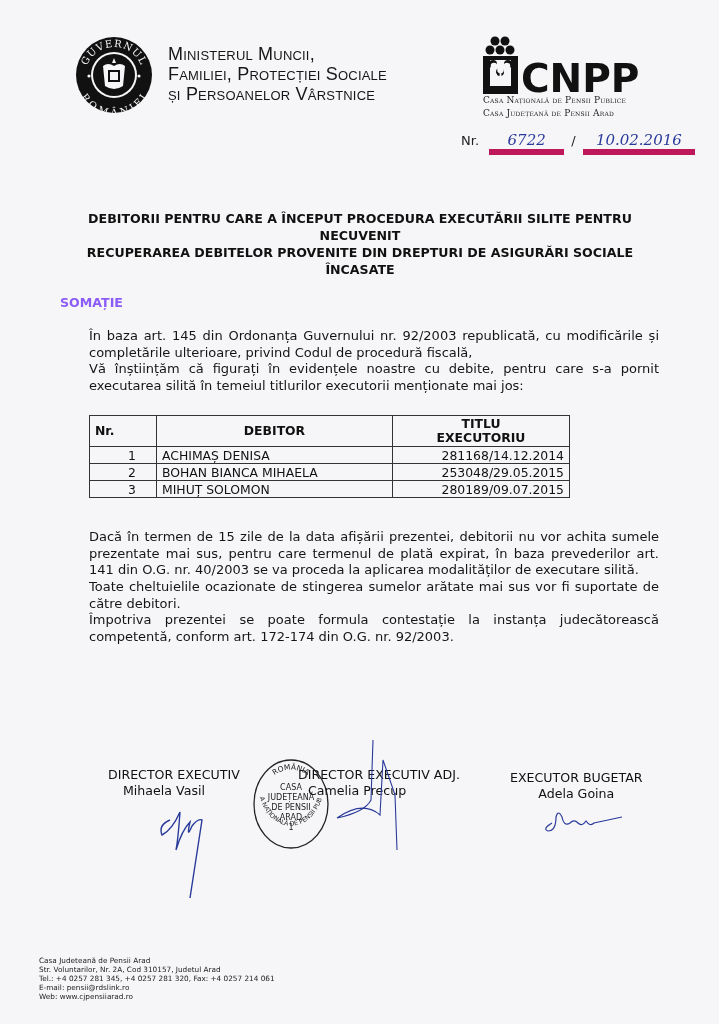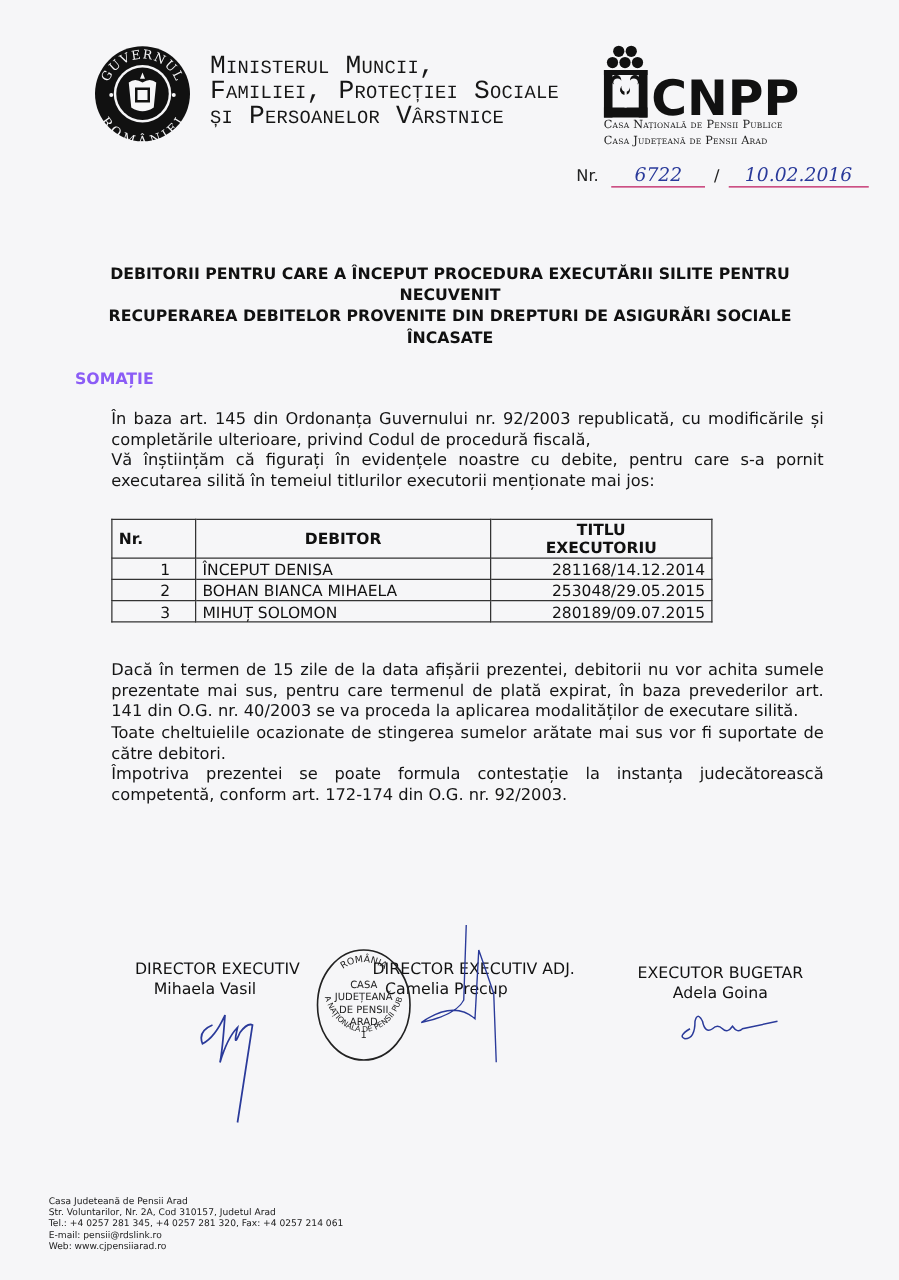--- a/index.html
+++ b/index.html
@@ -7,29 +7,29 @@
     width: 719px; height: 1024px; overflow: hidden;
     background: #f6f6f8;
     font-family: "DejaVu Sans", sans-serif;
     color: #1a1a1a;
     position: relative;
   }
   .page { position: absolute; inset: 0; }
 
   
   .gov-seal { position: absolute; left: 75px; top: 36px; width: 78px; height: 78px; }
-  .ministry { position: absolute; left: 168px; top: 44px; font-family: Liberation Mono, monospace; font-size: 21px; line-height: 20px; letter-spacing: 0.2px; color: #161616; font-variant: small-caps; }
+  .ministry { position: absolute; left: 168px; top: 44px; font-family: Liberation Sans, sans-serif; font-size: 18px; line-height: 20px; letter-spacing: 0.2px; color: #161616; font-variant: small-caps; }
   .ministry div { white-space: nowrap; }
 
   
   .cnpp-logo { position: absolute; left: 483px; top: 36px; width: 180px; height: 60px; }
   .cnpp-sub { position: absolute; left: 483px; top: 94px; font-family: "DejaVu Serif", serif; font-size: 9px; line-height: 13px; font-variant: small-caps; color: #222; letter-spacing: 0.2px; }
   .cnpp-sub div { white-space: nowrap; }
   .nr-line { position: absolute; left: 461px; top: 131px; font-size: 13px; color: #222; white-space: nowrap; }
-  .nr-line .hand { font-family: "DejaVu Serif", serif; font-style: italic; color: #2a3a9a; font-size: 15px; display: inline-block; border-bottom: 1px solid #be185d; text-align: center; }
+  .nr-line .hand { font-family: "DejaVu Serif", serif; font-style: italic; color: #2a3a9a; font-size: 15px; display: inline-block; border-bottom: 6px solid #be185d; text-align: center; }
   .nr-line .hand.num { width: 75px; margin-left: 6px; }
   .nr-line .hand.date { width: 112px; }
   .nr-line .sep { margin: 0 3px; }
 
   
   .title { position: absolute; left: 60px; width: 600px; top: 210px; text-align: center; font-weight: bold; font-size: 12.6px; line-height: 17px; color: #111; }
   .subtitle { position: absolute; left: 60px; width: 600px; top: 295px; text-align: left; font-weight: bold; font-size: 12.6px; color: #8b5cf6; }
 
   
   .para { position: absolute; left: 89px; width: 570px; font-size: 13px; line-height: 16.5px; color: #151515; text-align: justify; }
@@ -153,21 +153,21 @@
         <th class="c-deb">DEBITOR</th>
         <th class="c-tit">
           <div>TITLU</div>
           <div>EXECUTORIU</div>
         </th>
       </tr>
     </thead>
     <tbody>
       <tr>
         <td class="c-nr">1</td>
-        <td>ÎNCEPUT DENISA</td>
+        <td>ACHIMAȘ DENISA</td>
         <td class="c-tit">281168/14.12.2014</td>
       </tr>
       <tr>
         <td class="c-nr">2</td>
         <td>BOHAN BIANCA MIHAELA</td>
         <td class="c-tit">253048/29.05.2015</td>
       </tr>
       <tr>
         <td class="c-nr">3</td>
         <td>MIHUȚ SOLOMON</td>

